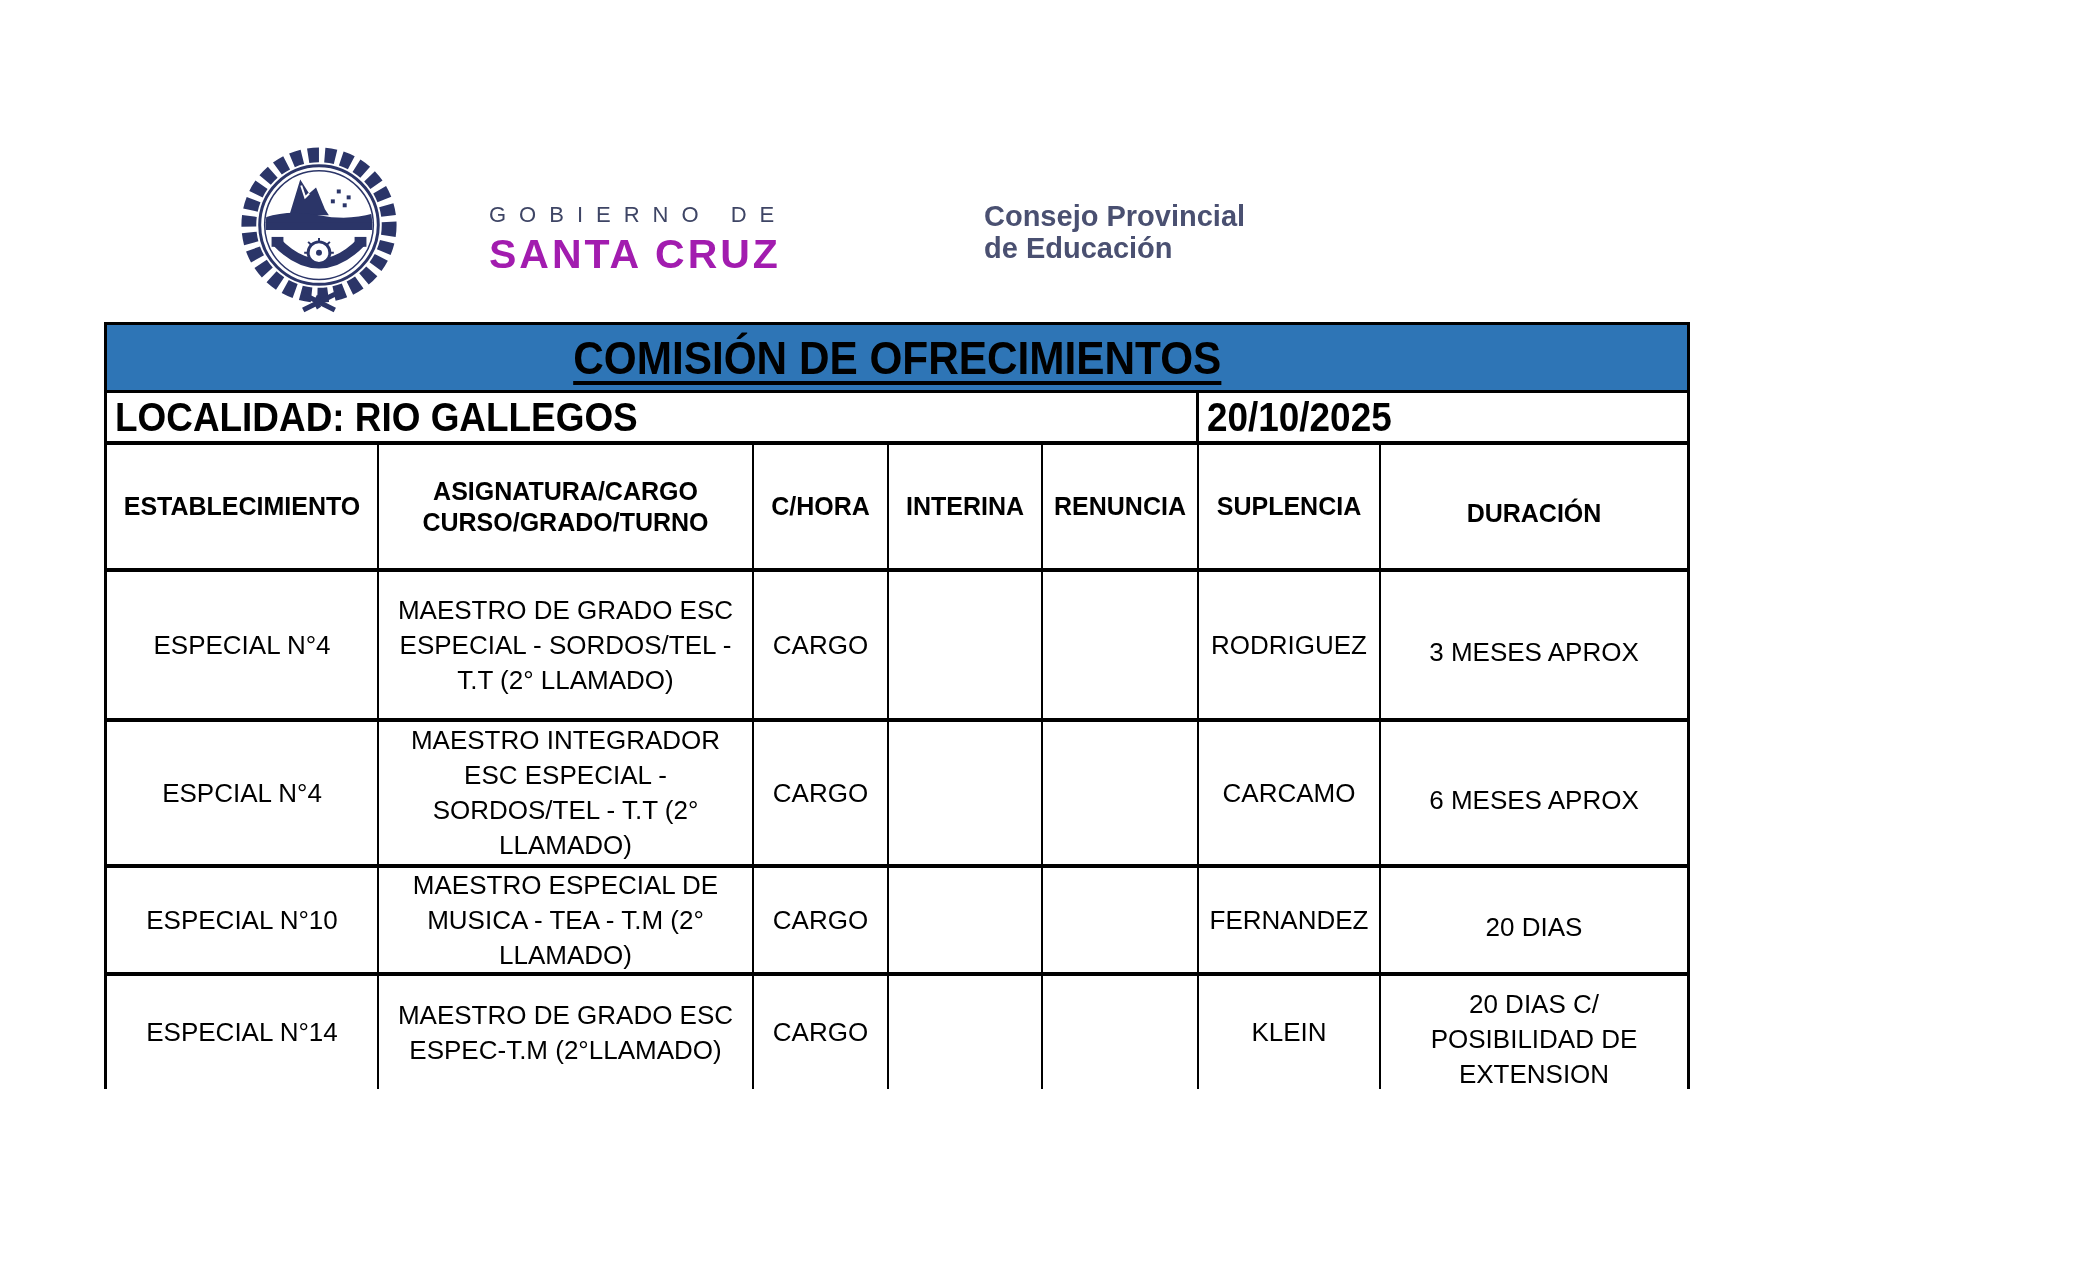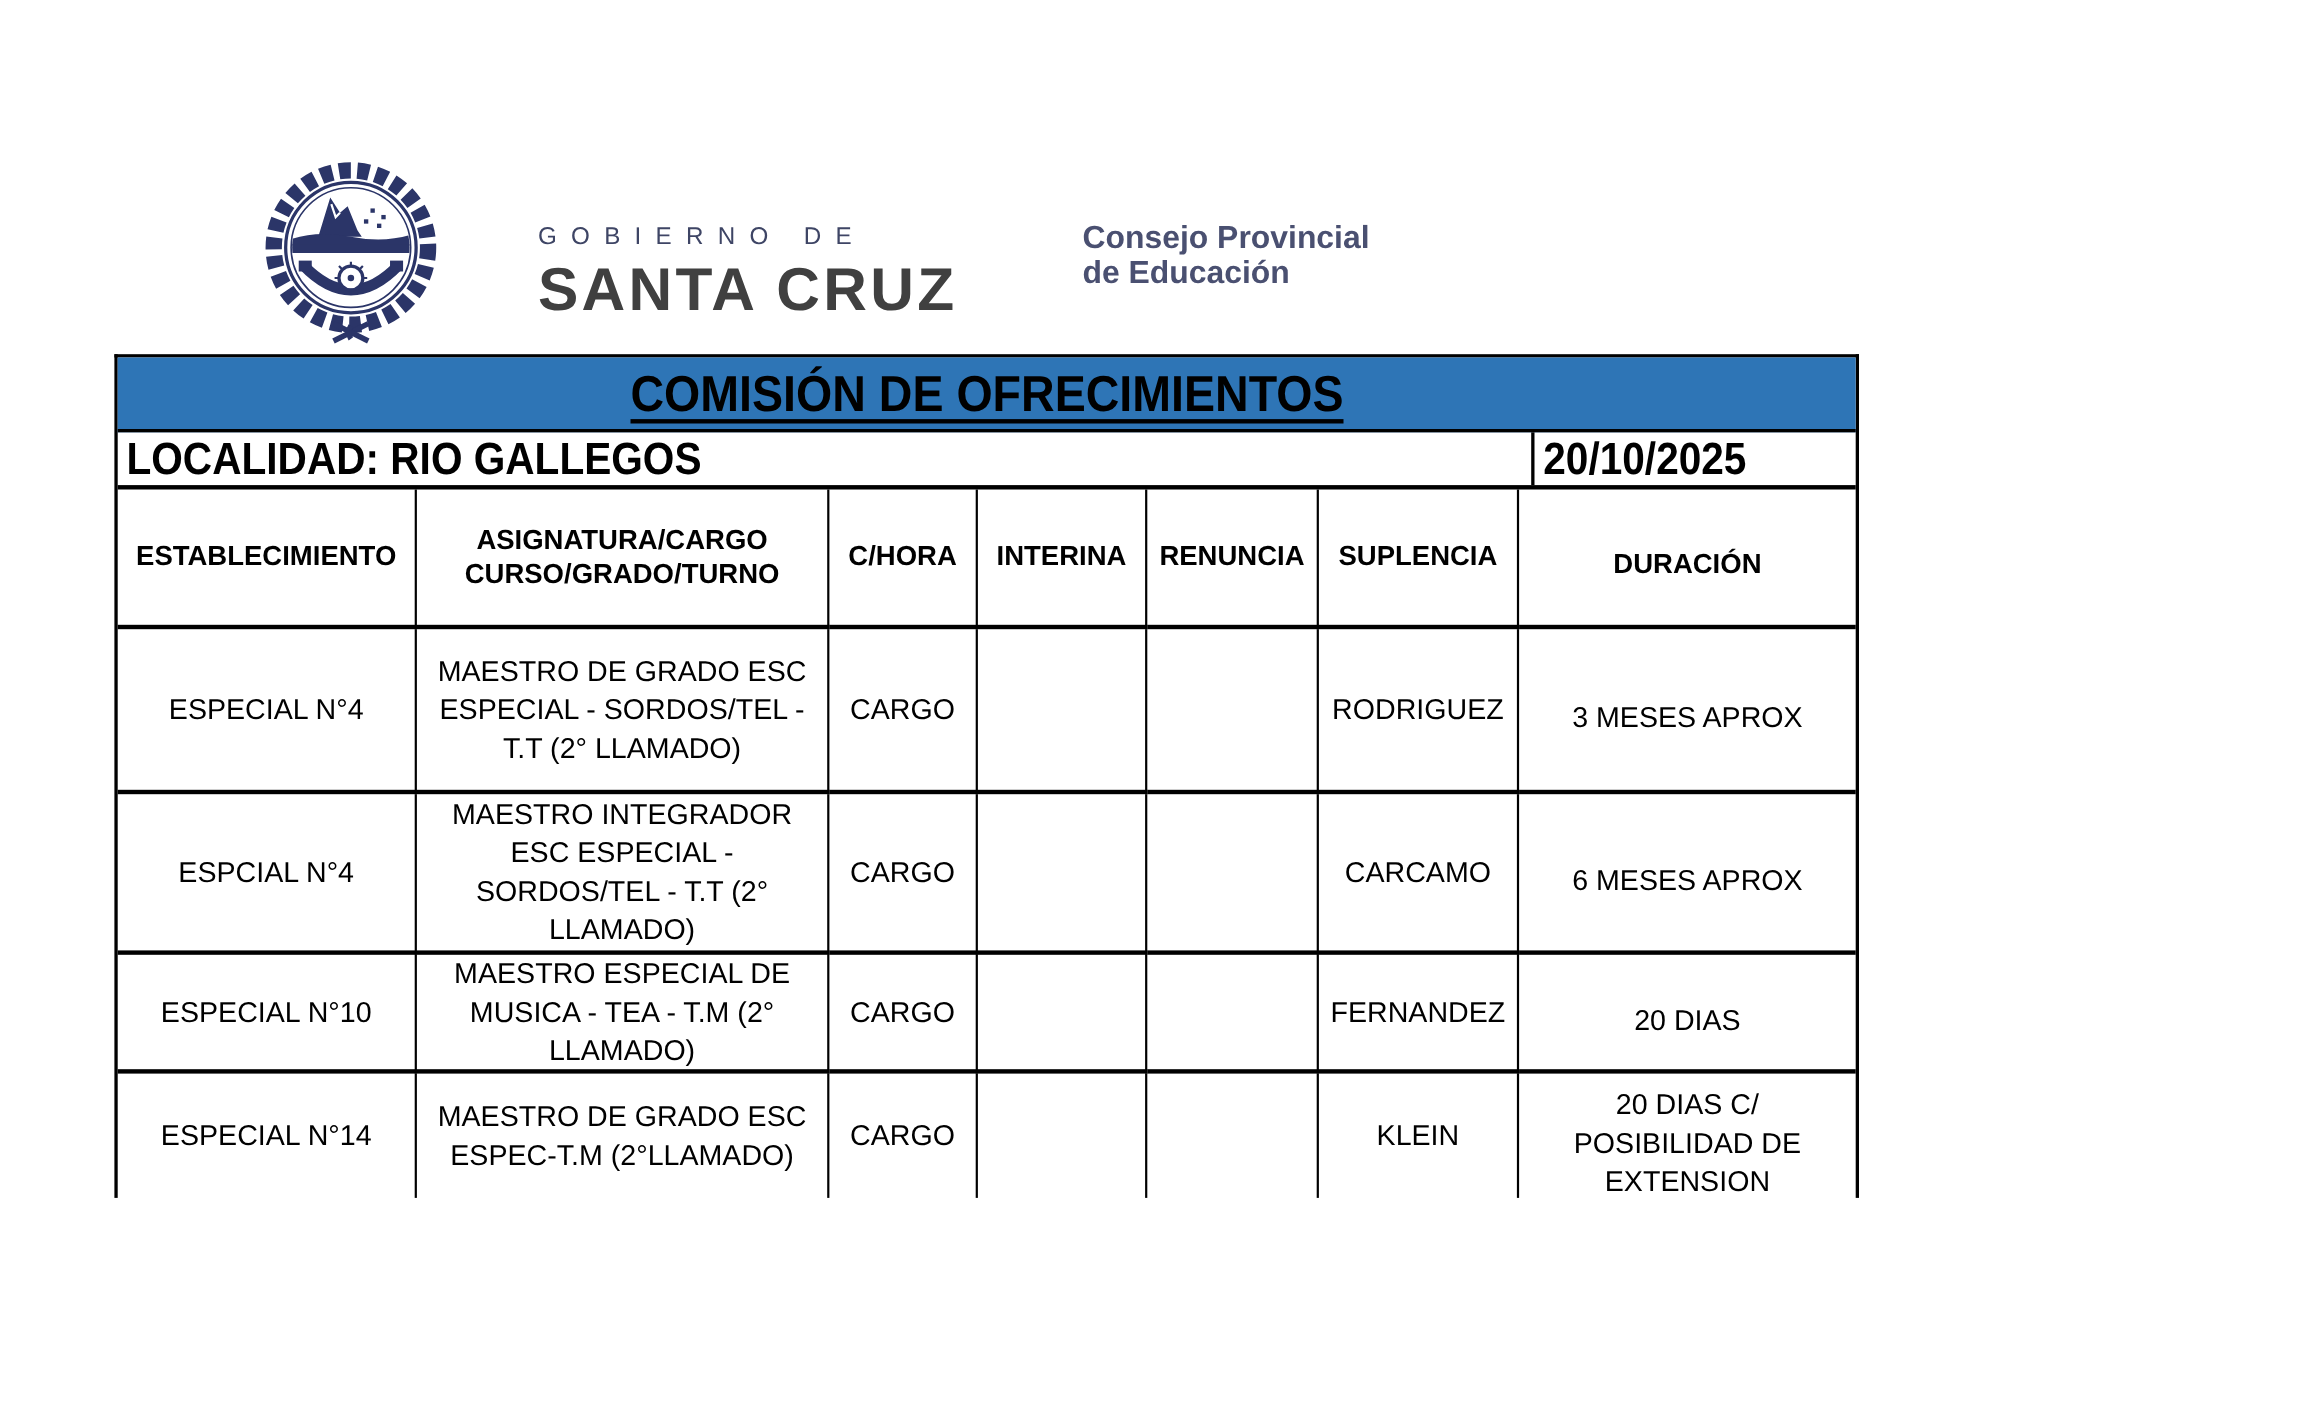--- a/index.html
+++ b/index.html
@@ -3,33 +3,33 @@
 <meta charset="utf-8">
 <style>
   html,body{margin:0;padding:0;background:#fff;}
   .page{position:relative;width:2100px;height:1275px;background:#ffffff;overflow:hidden;
         font-family:"Liberation Sans",sans-serif;color:#000;}
 
   
   .crest{position:absolute;left:220px;top:146px;width:198px;height:168px;}
   .gov{position:absolute;left:452px;top:202px;margin-left:37px;}
   .gov-line1{font-size:22px;letter-spacing:13px;color:#3E4565;font-weight:500;white-space:nowrap;}
-  .gov-line2{font-size:55px;font-weight:800;letter-spacing:3px;color:#404040;margin-top:3px;white-space:nowrap;}
+  .gov-line2{font-size:41px;font-weight:800;letter-spacing:3px;color:#a21caf;margin-top:3px;white-space:nowrap;}
   .council{position:absolute;left:944px;top:200px;color:#4A5071;font-weight:700;font-size:29px;line-height:32px;white-space:nowrap;margin-left:40px;}
 
   
   .doc-table{position:absolute;left:104px;top:322px;width:1586px;box-sizing:border-box;
              border:3px solid #000;border-bottom:none;}
   .title-bar{height:65px;background:#2E75B6;border-bottom:3px solid #000;
              display:flex;align-items:center;justify-content:center;}
   .title-bar span{font-size:46px;font-weight:bold;text-decoration:underline;
                   text-decoration-thickness:4px;text-underline-offset:7px;
                   transform:scaleX(.92);white-space:nowrap;}
   .loc-row{height:48px;display:flex;border-bottom:4px solid #000;align-items:stretch;}
-  .loc-cell{width:1288px;box-sizing:border-box;border-right:3px solid #000;
+  .loc-cell{width:1092px;box-sizing:border-box;border-right:3px solid #000;
             display:flex;align-items:center;padding-left:8px;}
   .date-cell{flex:1;display:flex;align-items:flex-end;padding-left:8px;}
   .big-bold{font-size:41px;font-weight:bold;transform:scaleX(.9);transform-origin:left center;white-space:nowrap;}
 
   .grid{display:grid;grid-template-columns:272px 375px 135px 154px 156px 182px 306px;
         grid-template-rows:127px 150px 146px 108px 113px;}
   .c{box-sizing:border-box;border-right:2px solid #000;border-bottom:4px solid #000;
      display:flex;align-items:center;justify-content:center;text-align:center;
      white-space:pre-line;overflow:hidden;}
   .c.cr{border-right:none;margin-top:14px;}

